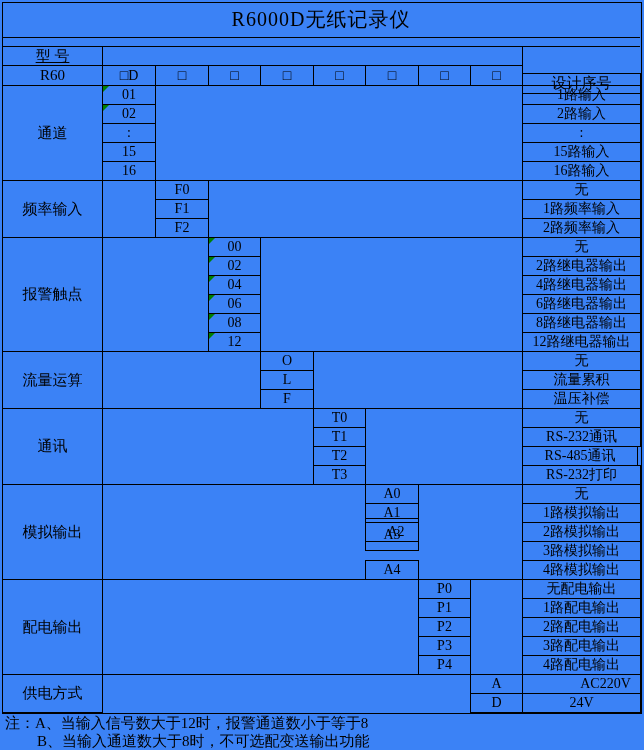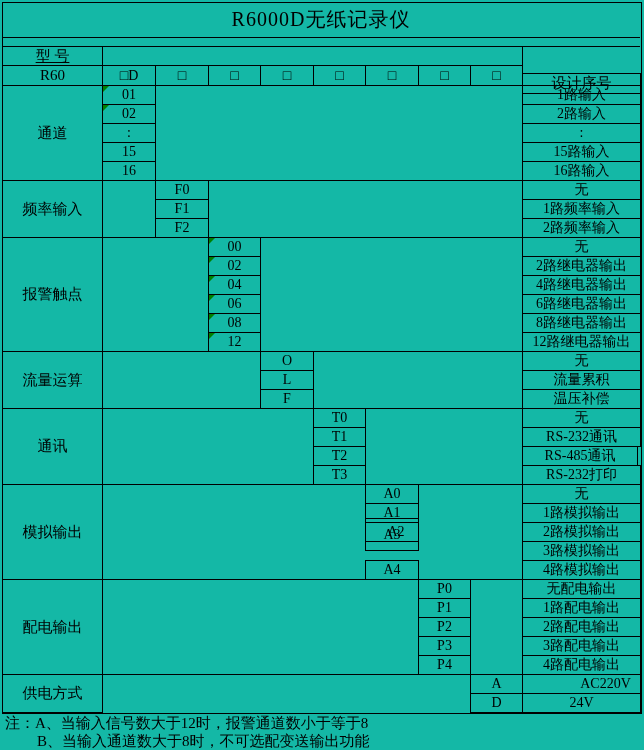--- a/index.html
+++ b/index.html
@@ -1,17 +1,17 @@
 <!DOCTYPE html>
 <html><head>
 <meta charset="utf-8">
 <style>
   html,body{margin:0;padding:0;background:#ffffff;}
   #screen{
-    position:relative;width:644px;height:750px;background:#14b8a6;
+    position:relative;width:644px;height:750px;background:#3b82f6;
     font-family:"Liberation Serif","DejaVu Serif",serif;color:#000;
     overflow:hidden;
   }
   .cell{
     position:absolute;box-sizing:border-box;border:1px solid #000;
     display:flex;align-items:center;justify-content:center;
     font-size:14px;line-height:1;white-space:nowrap;
   }
   .hline{position:absolute;height:1px;background:#000;}
   #title-cell{

